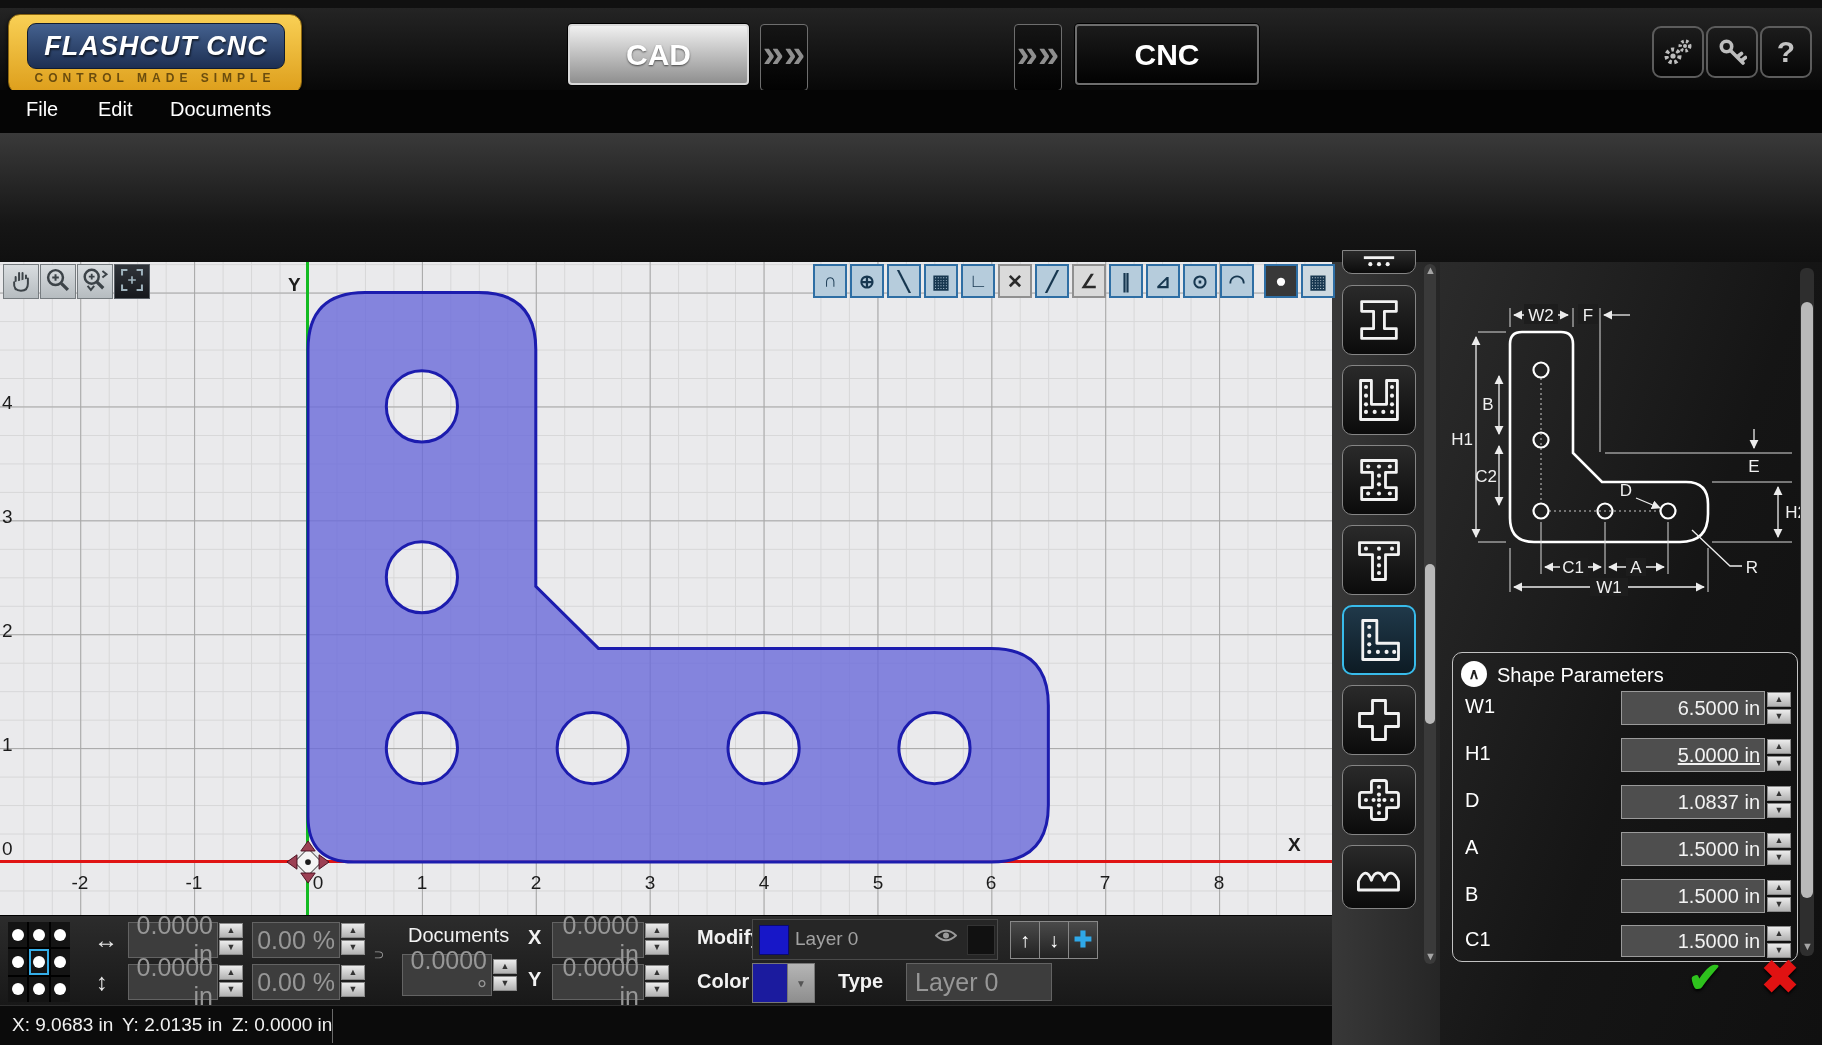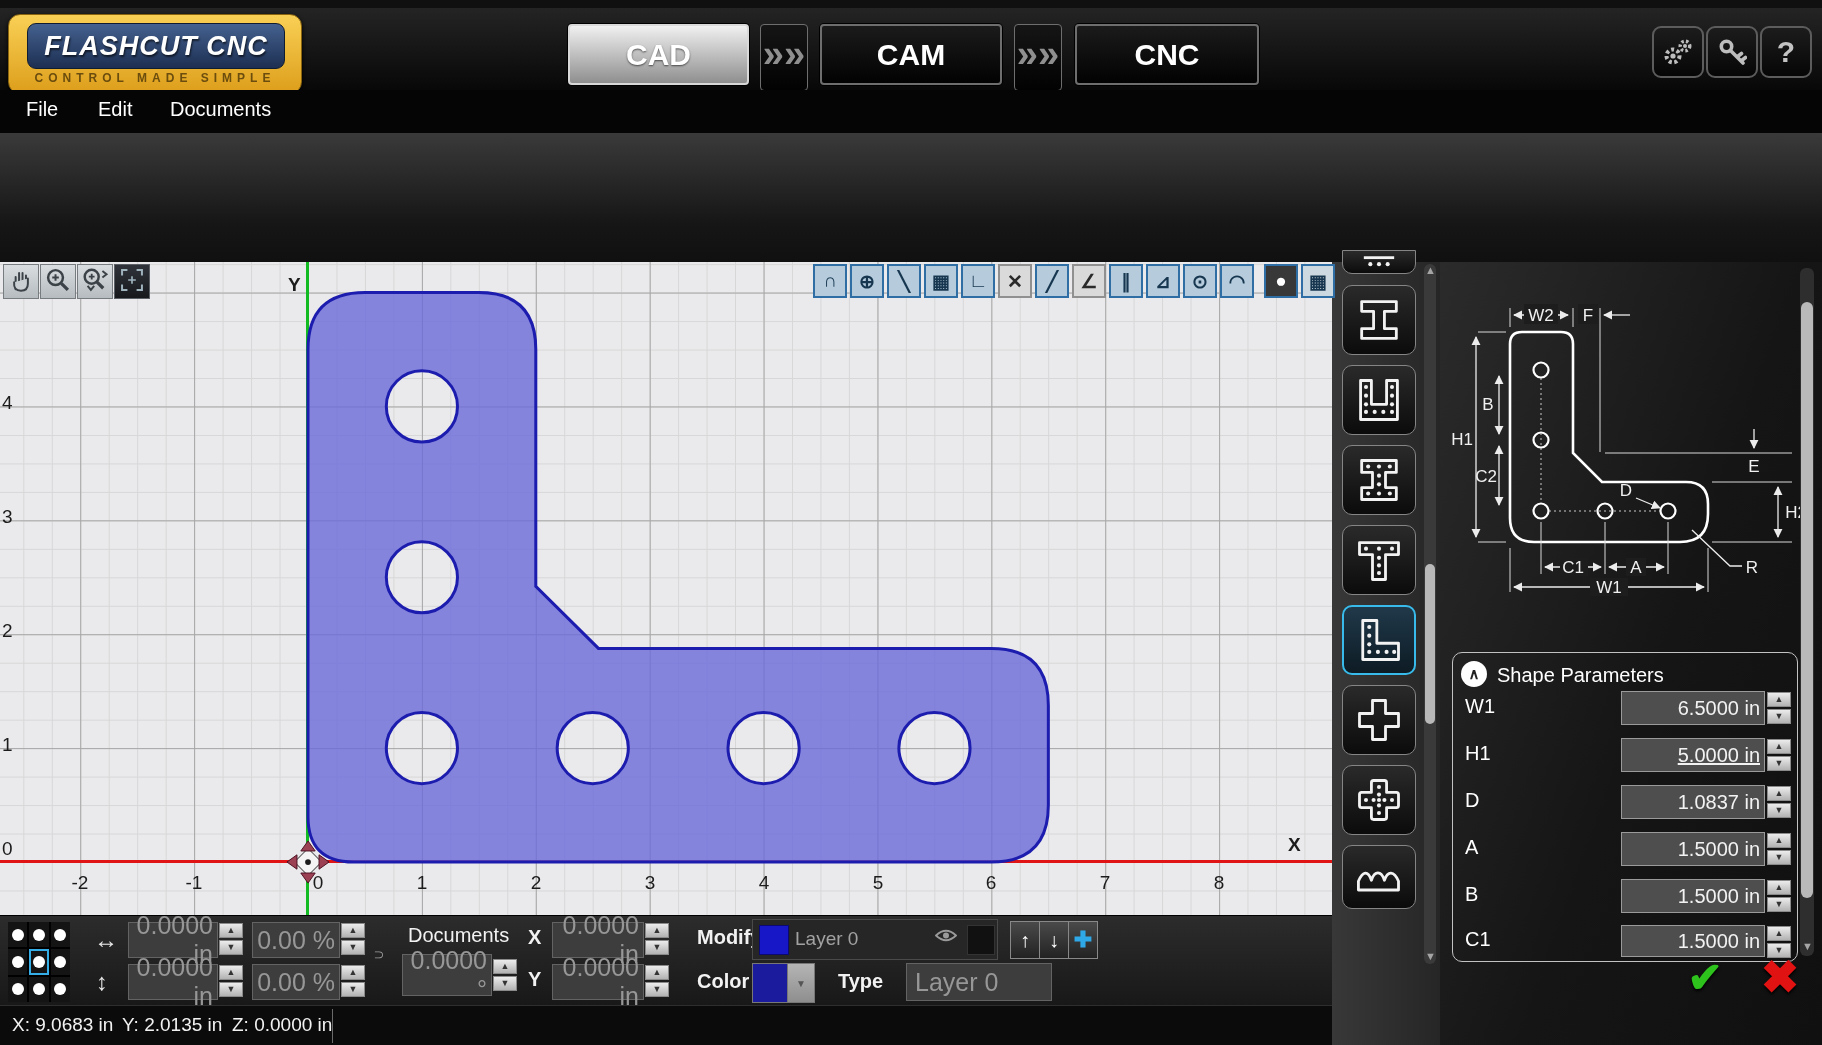--- a/index.html
+++ b/index.html
@@ -88,21 +88,20 @@
     <div id="logo" class="abs">
       <div id="logo-inner" class="abs">
         <div id="logo-title" class="flexc">FLASHCUT CNC</div>
       </div>
       <div id="logo-sub" class="abs">CONTROL MADE SIMPLE</div>
     </div>
     <div class="abs wf-btn active flexc" style="left:568px;top:16px;width:177px;height:57px;">CAD</div>
     <div class="abs wf-chev flexc" style="left:760px;top:16px;width:46px;height:57px;">
         <span><span>»</span><span>»</span></span>
       </div>
-    <div class="abs wf-btn flexc" style="left:820px;top:16px;width:178px;height:57px;">CAM</div>
     <div class="abs wf-chev flexc" style="left:1014px;top:16px;width:46px;height:57px;">
         <span><span>»</span><span>»</span></span>
       </div>
     <div class="abs wf-btn flexc" style="left:1075px;top:16px;width:180px;height:57px;">CNC</div>
 
     <div class="abs hdr-btn flexc" style="left:1652px;top:18px;">
       <span class="ico">
         <svg width="32" height="30" viewBox="0 0 32 30">
             <g stroke="#bdbdbd" fill="none">
           <circle cx="11" cy="19" r="6.5" stroke-width="4" stroke-dasharray="3 2.6"></circle>

